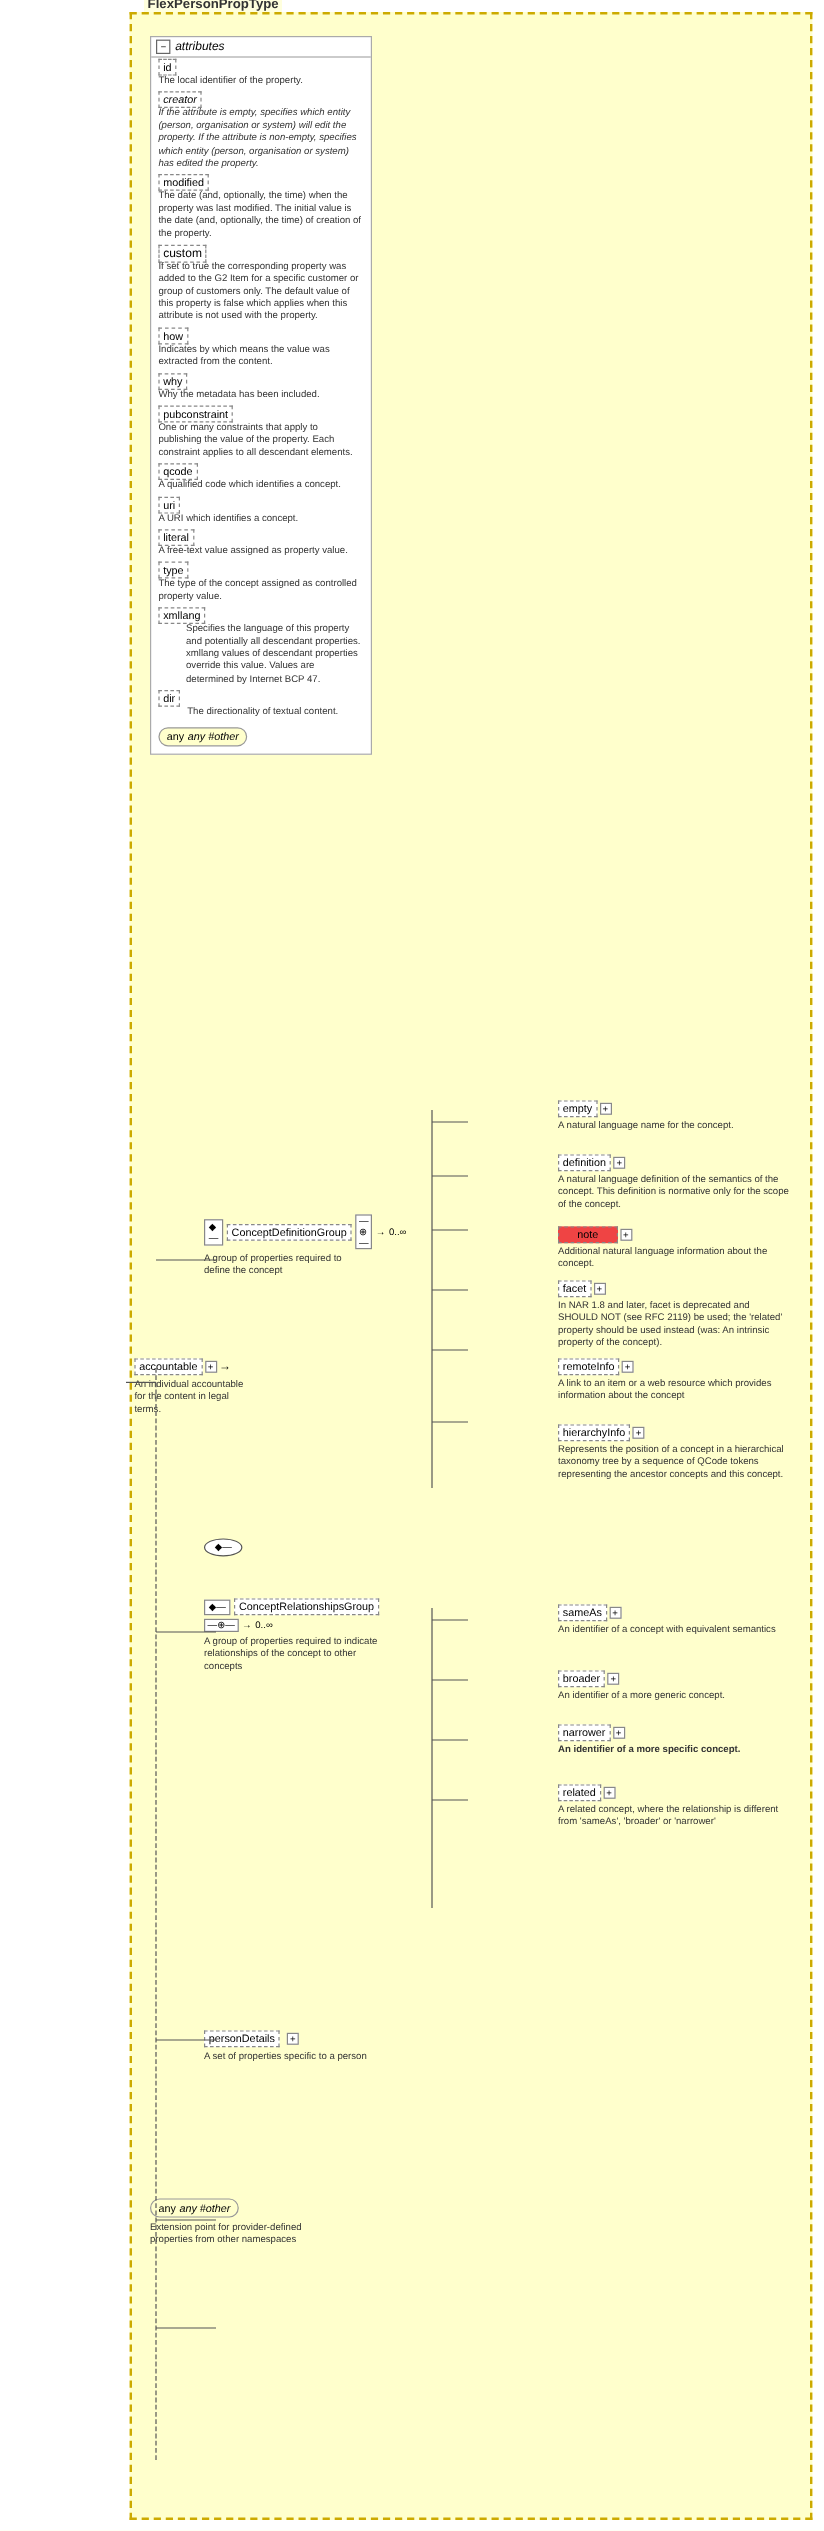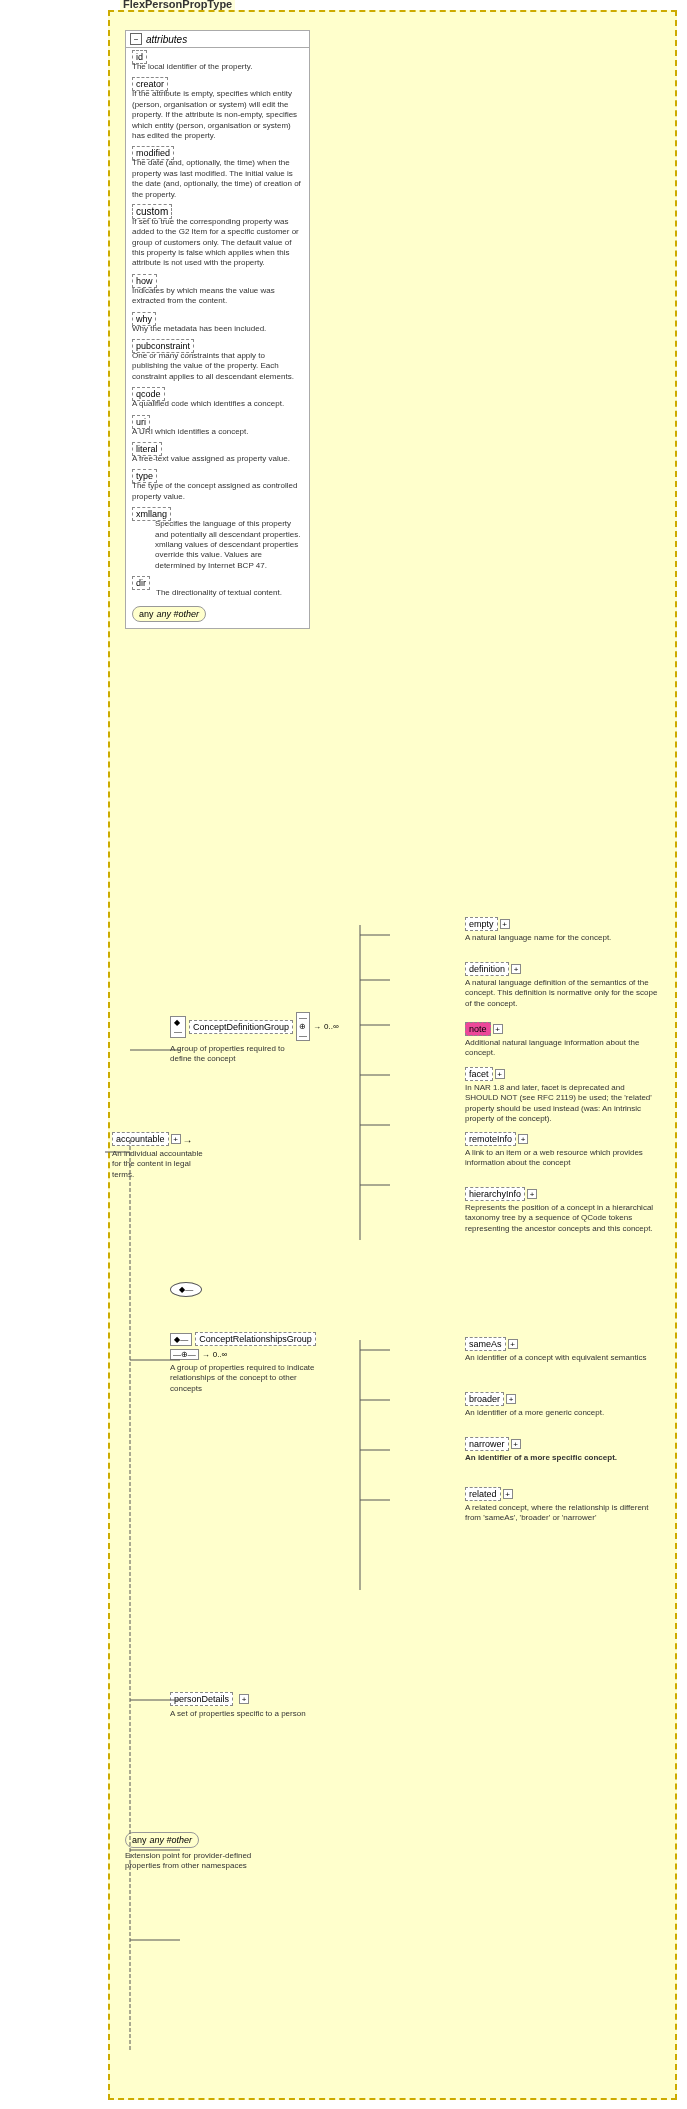--- a/index.html
+++ b/index.html
@@ -86,21 +86,21 @@
       <div style="padding:2px 4px; font-style:italic; font-size:10px; border-bottom:1px solid #aaa; display:flex; align-items:center; gap:4px;">
         <span style="width:12px;height:12px;border:1px solid #666;display:inline-flex;align-items:center;justify-content:center;font-size:8px;cursor:pointer;">−</span>
         <em>attributes</em>
       </div>
 
       <div style="padding:3px 6px;">
         <div><span style="border:1px dashed #888;padding:1px 3px;font-size:9px;">id</span></div>
         <div style="font-size:8px;color:#333;line-height:1.3;">The local identifier of the property.</div>
       </div>
 
-      <div style="padding:3px 6px;">
+      <div style="padding:3px 6px;font-style:italic;">
         <div><span style="border:1px dashed #888;padding:1px 3px;font-size:9px;">creator</span></div>
         <div style="font-size:8px;color:#333;line-height:1.3;">If the attribute is empty, specifies which entity (person, organisation or system) will edit the property. If the attribute is non-empty, specifies which entity (person, organisation or system) has edited the property.</div>
       </div>
 
       <div style="padding:3px 6px;">
         <div><span style="border:1px dashed #888;padding:1px 3px;font-size:9px;">modified</span></div>
         <div style="font-size:8px;color:#333;line-height:1.3;">The date (and, optionally, the time) when the property was last modified. The initial value is the date (and, optionally, the time) of creation of the property.</div>
       </div>
 
       <div style="padding:3px 6px;">
@@ -195,21 +195,21 @@
     <div style="position:absolute; top:950px; right:15px; width:195px;">
       <div style="display:flex;align-items:center;gap:2px;">
         <span style="border:1px dashed #888;padding:1px 3px;font-size:9px;background:#fff;">definition</span>
         <span style="display:inline-flex;align-items:center;justify-content:center;width:10px;height:10px;border:1px solid #888;font-size:8px;background:#fff;">+</span>
       </div>
       <div style="font-size:8px;color:#333;margin-top:2px;line-height:1.3;">A natural language definition of the semantics of the concept. This definition is normative only for the scope of the concept.</div>
     </div>
 
     <div style="position:absolute; top:1010px; right:15px; width:195px;">
       <div style="display:flex;align-items:center;gap:2px;">
-        <span style="border:1px dashed #888;padding:1px 3px;font-size:9px;background:#ec4899;">note</span>
+        <span style="border:1px dashed #888;padding:1px 15px;font-size:9px;background:#ef4444;">note</span>
         <span style="display:inline-flex;align-items:center;justify-content:center;width:10px;height:10px;border:1px solid #888;font-size:8px;background:#fff;">+</span>
       </div>
       <div style="font-size:8px;color:#333;margin-top:2px;line-height:1.3;">Additional natural language information about the concept.</div>
     </div>
 
     <div style="position:absolute; top:1055px; right:15px; width:195px;">
       <div style="display:flex;align-items:center;gap:2px;">
         <span style="border:1px dashed #888;padding:1px 3px;font-size:9px;background:#fff;">facet</span>
         <span style="display:inline-flex;align-items:center;justify-content:center;width:10px;height:10px;border:1px solid #888;font-size:8px;background:#fff;">+</span>
       </div>

